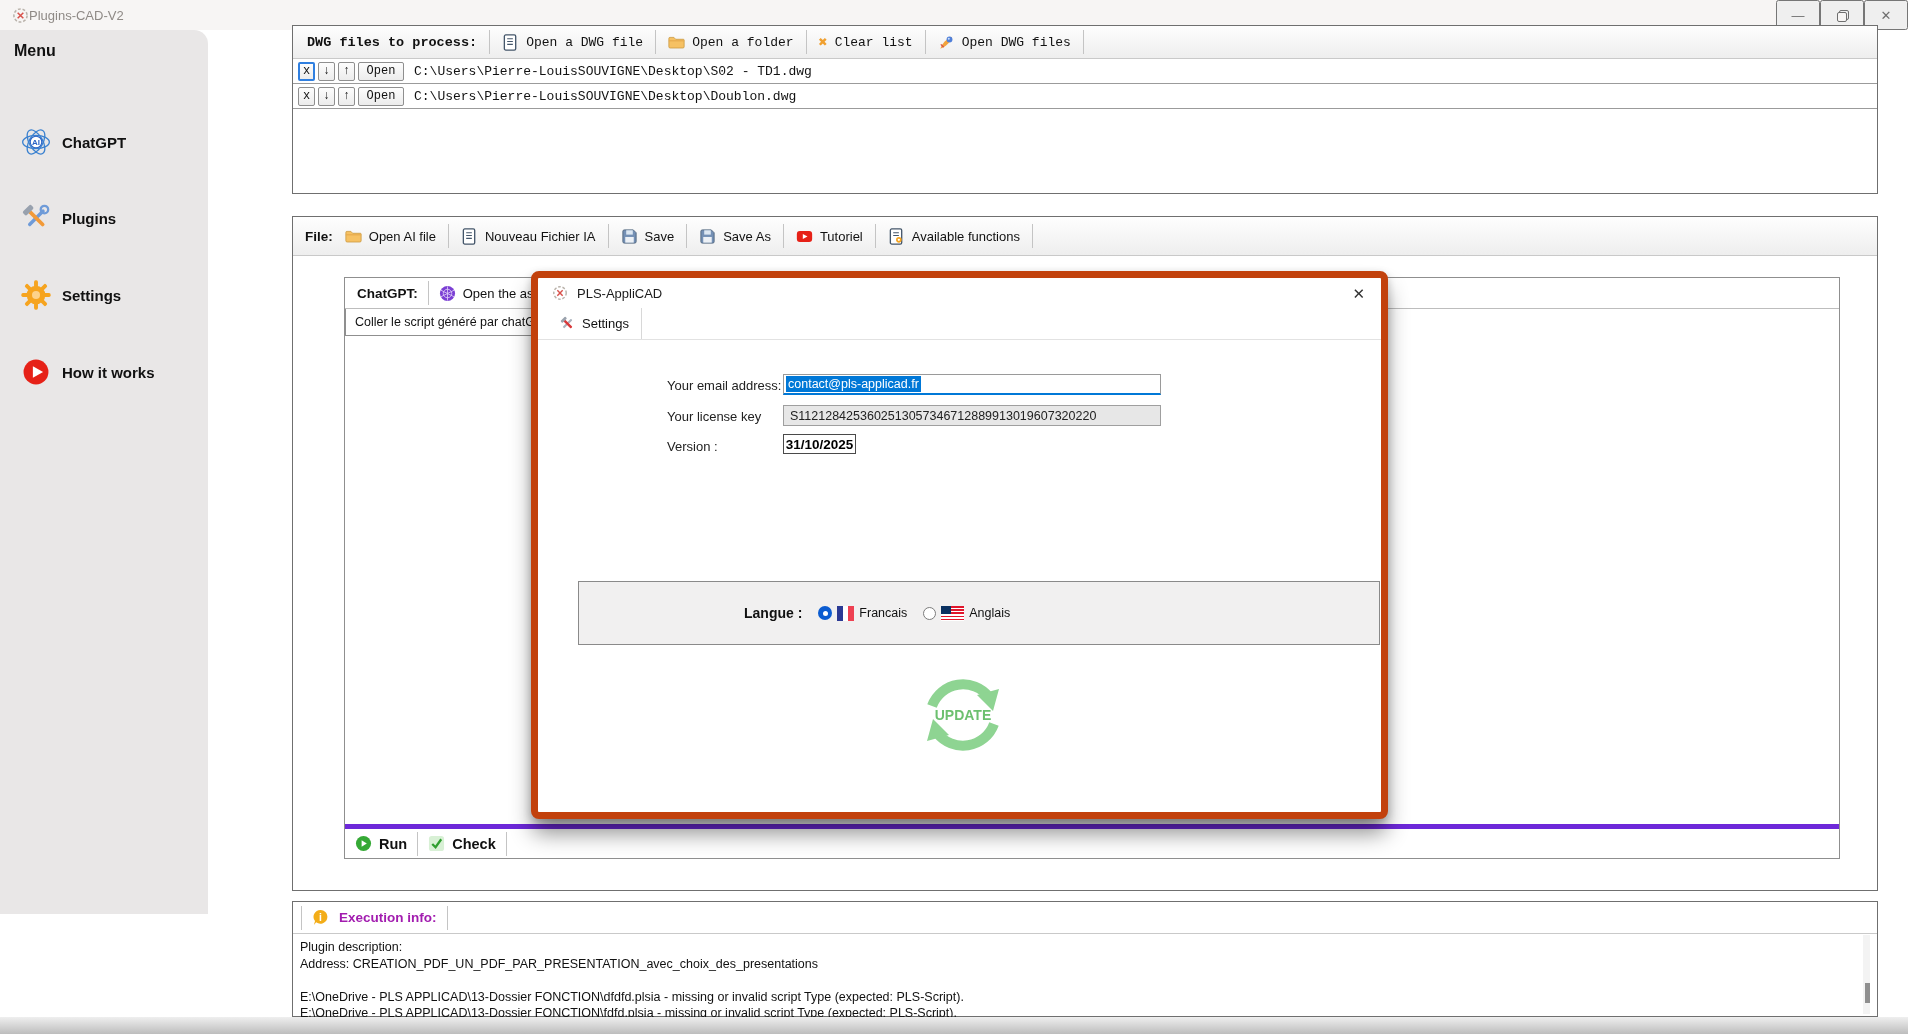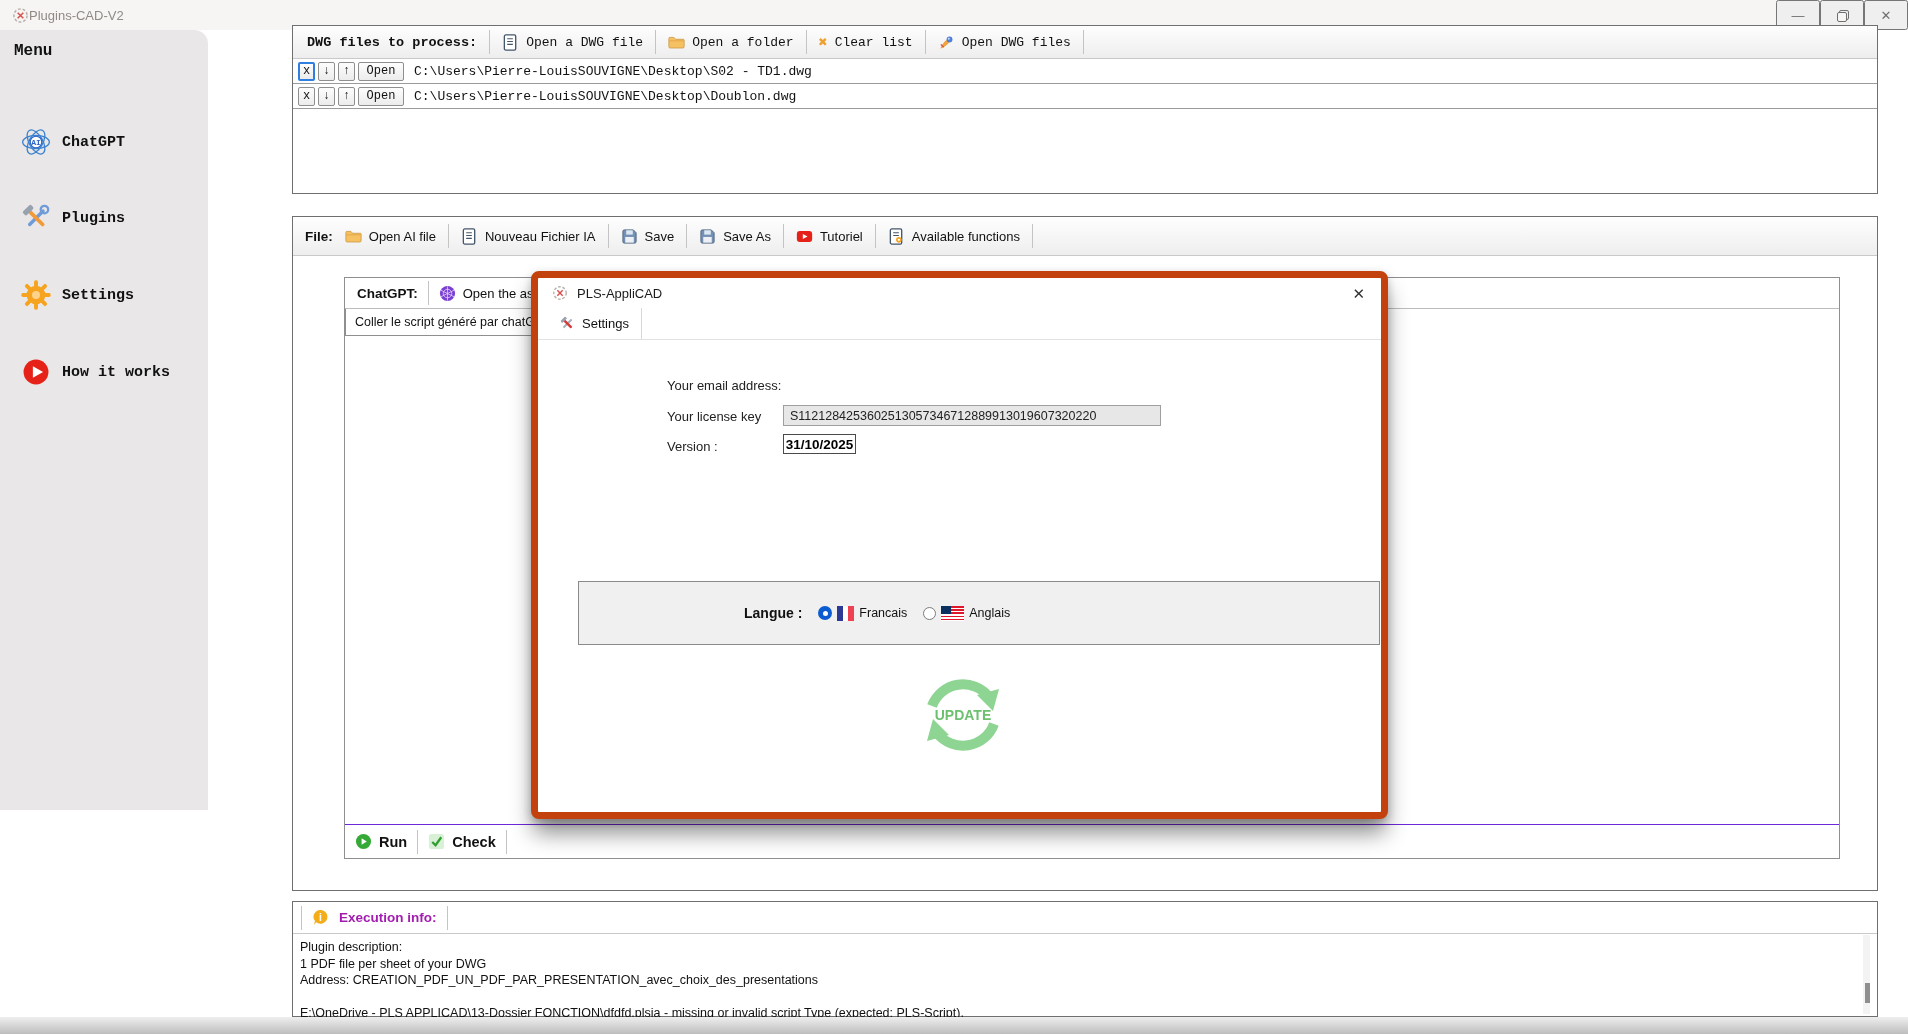--- a/index.html
+++ b/index.html
@@ -10,21 +10,21 @@
   .titlebar { position:absolute; left:0; top:0; width:1908px; height:30px; background:#f7f5f4; display:flex; align-items:center; }
   .titlebar .app-ico { margin-left:12px; width:17px; height:17px; }
   .titlebar .title { font-size:13px; color:#8f8a86; }
   .win-controls { position:absolute; right:0; top:0; height:30px; display:flex; }
   .win-btn { width:44px; height:30px; display:flex; align-items:center; justify-content:center; color:#6f6f6f; font-size:13px; }
   .restore-glyph { position:relative; width:10px; height:10px; }
   .restore-glyph::before { content:""; position:absolute; left:2px; top:0; width:8px; height:8px; border:1px solid #6f6f6f; border-radius:2px; }
   .restore-glyph::after { content:""; position:absolute; left:0; top:2px; width:8px; height:8px; border:1px solid #6f6f6f; background:#f7f5f4; border-radius:2px; }
 
   
-  .sidebar { position:absolute; left:0; top:30px; width:208px; height:780px; background:#e9e7e7; border-top-right-radius:14px;font-family:Liberation Mono, monospace; }
+  .sidebar { position:absolute; left:0; top:30px; width:208px; height:884px; background:#e9e7e7; border-top-right-radius:14px; }
   .sidebar .menu-head { padding:12px 0 0 14px; font-size:16px; font-weight:bold; color:#111; }
   .side-item { position:absolute; left:20px; display:flex; align-items:center; gap:10px; cursor:pointer; }
   .side-item .lbl { font-size:15px; font-weight:bold; color:#111; }
   .side-item svg { width:32px; height:32px; }
 
   
   .groupbox { position:absolute; background:#fff; border:1px solid #6f6f6f; }
 
   
   .toolbar { display:flex; align-items:center; background:linear-gradient(180deg,#fefefe,#eeeeee); border-bottom:1px solid #c9c9c9; }
@@ -39,21 +39,21 @@
   .mini-btn.open { min-width:46px; }
   .mini-btn.focused { border:2px solid #2f7fe0; }
   .row-path { margin-left:7px; font-size:13px; color:#111; white-space:nowrap; overflow:hidden; }
 
   
   .chat-panel { position:absolute; left:51px; top:60px; width:1496px; height:582px; border:1px solid #8f8f8f; background:#fff; display:flex; flex-direction:column; }
   .chat-header { height:30px; display:flex; align-items:center; padding-left:12px; gap:10px; }
   .chat-tabrow { height:27px; border-top:1px solid #bdbdbd; position:relative; }
   .chat-tab { position:absolute; left:0; top:0; height:27px; padding:0 9px; display:flex; align-items:center; border:1px solid #8f8f8f; border-top:none; background:#fff; font-size:12.5px; color:#111; cursor:pointer; }
   .editor { flex:1; background:#fff; }
-  .runbar { height:34px; border-top:1px solid #6d28d9; display:flex; align-items:center; padding-left:10px; gap:10px; }
+  .runbar { height:34px; border-top:5px solid #6d28d9; display:flex; align-items:center; padding-left:10px; gap:10px; }
   .runbar .tb-btn { font-size:14.5px; font-weight:bold; }
 
   
   .exec-header { height:32px; display:flex; align-items:center; gap:10px; padding-left:8px; border-bottom:1px solid #c9c9c9; background:#fff; }
   .exec-header .lbl { font-weight:bold; font-size:13.5px; color:#a21caf; }
   .exec-lines { padding:5px 10px 0 7px; font-size:12.5px; color:#111; }
   .exec-lines div { min-height:16.5px; line-height:16.5px; white-space:nowrap; overflow:hidden; }
   .vscroll { position:absolute; right:7px; top:33px; bottom:2px; width:8px; background:#f3f3f3; border-left:1px solid #fff; }
   .vscroll .thumb { position:absolute; left:1.5px; width:5px; height:20px; background:#8f8f8f; top:48px; }
 
@@ -314,21 +314,20 @@
       <i class="sep"></i>
       <svg class="icon16" viewBox="0 0 18 18">
           <path d="M9 1 a7.3 7.3 0 1 1 -4.6 13 L2 17 l1.2 -4.2 A7.3 7.3 0 0 1 9 1 z" fill="#f3ad18"></path>
           <text x="9" y="13" text-anchor="middle" font-size="11" font-weight="bold" fill="#fff">i</text>
         </svg>
       <span class="lbl">Execution info:</span>
       <i class="sep"></i>
     </div>
     <div class="exec-lines">
       <div>Plugin description:</div>
-      <div>1 PDF file per sheet of your DWG</div>
       <div>Address: CREATION_PDF_UN_PDF_PAR_PRESENTATION_avec_choix_des_presentations</div>
       <div></div>
       <div>E:\OneDrive - PLS APPLICAD\13-Dossier FONCTION\dfdfd.plsia - missing or invalid script Type (expected: PLS-Script).</div>
       <div>E:\OneDrive - PLS APPLICAD\13-Dossier FONCTION\fdfd.plsia - missing or invalid script Type (expected: PLS-Script).</div>
     </div>
     <div class="vscroll">
       <div class="thumb"></div>
     </div>
   </div>
 
@@ -349,20 +348,23 @@
         <svg style="width:15px;height:15px;" viewBox="0 0 18 18">
             <rect x="7.8" y="2" width="2.6" height="14" rx="1" transform="rotate(45 9 9)" fill="#aab2bd"></rect>
             <rect x="7.4" y="2" width="3" height="14" rx="1" transform="rotate(-45 9 9)" fill="#d8393a"></rect>
             <rect x="5" y="1" width="8" height="3.2" rx="1" transform="rotate(-45 9 9)" fill="#9aa2ad"></rect>
           </svg>
         <span>Settings</span>
       </div>
     </div>
 
     <span class="field-label" style="left:129px; top:100px;">Your email address:</span>
+    <div class="text-input" style="left:245px; top:96px; width:378px;">
+      <span class="selection">contact@pls-applicad.fr</span>
+    </div>
 
     <span class="field-label" style="left:129px; top:131px;">Your license key</span>
     <div class="readonly-input" style="left:245px; top:127px; width:378px;">S1121284253602513057346712889913019607320220</div>
 
     <span class="field-label" style="left:129px; top:161px;">Version :</span>
     <div class="version-box" style="left:245px; top:156px; width:73px;">31/10/2025</div>
 
 
     <div class="lang-frame" style="left:40px; top:303px; width:802px; height:64px;">
       <span class="lbl">Langue :</span>

